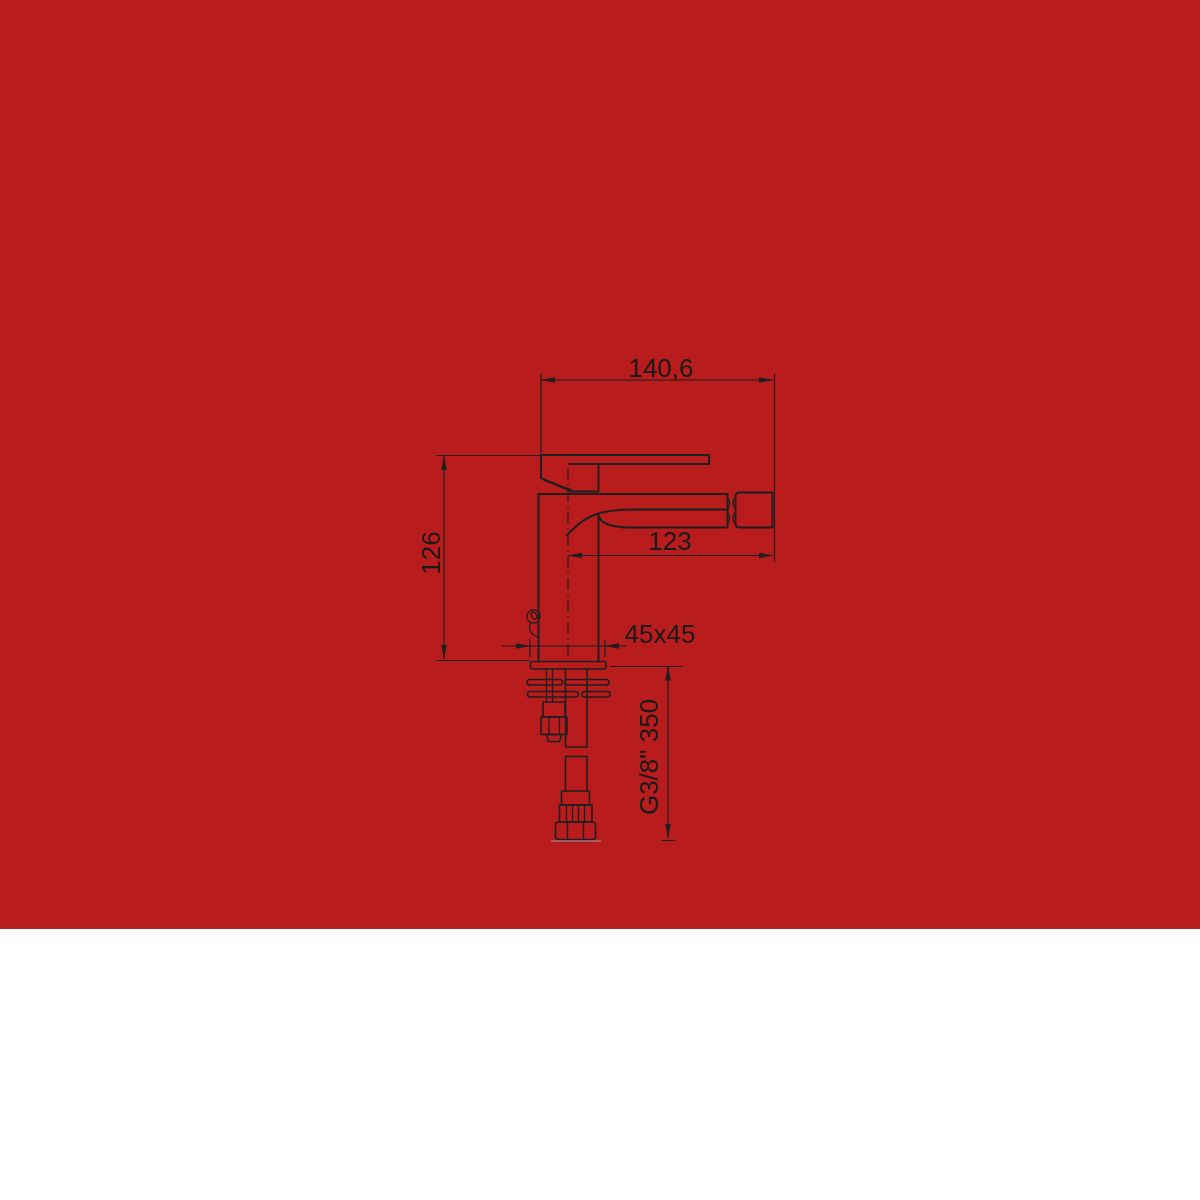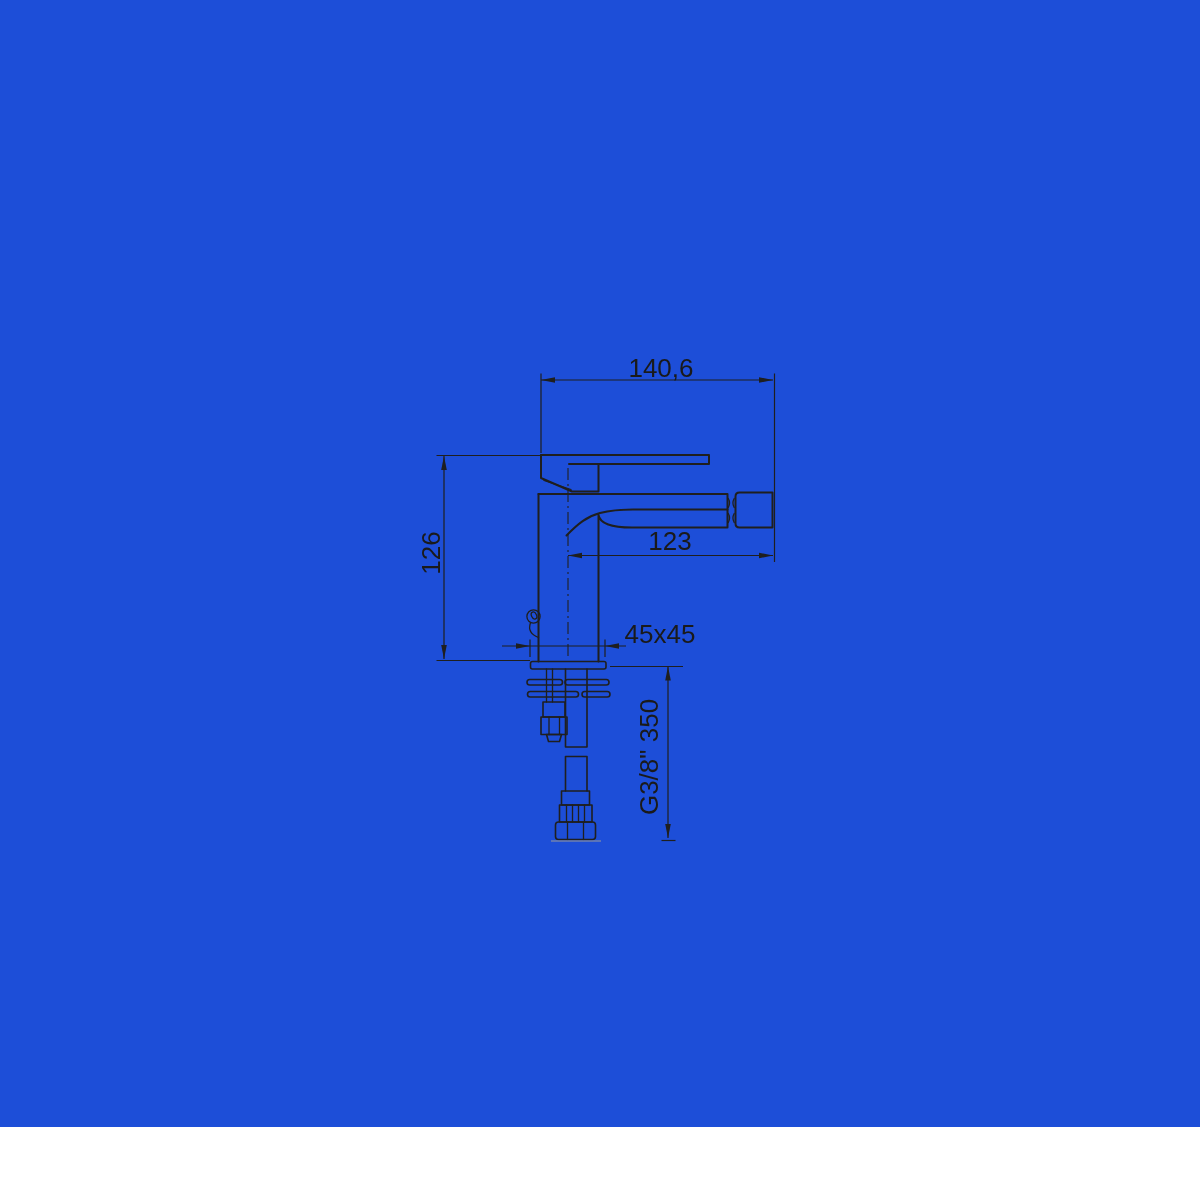--- a/index.html
+++ b/index.html
@@ -1,20 +1,20 @@
 <!DOCTYPE html>
 <html><head>
 <meta charset="utf-8">
 <style>
   html, body { margin: 0; padding: 0; background: #ffffff; }
   .canvas {
     position: relative;
     width: 1200px;
-    height: 1127px;
-    background: #1d4ed8;
+    height: 929px;
+    background: #b91c1c;
     overflow: hidden;
   }
   svg { display: block; }
   .obj   { fill: none; stroke: #1f1f1f; stroke-width: 2;   stroke-linejoin: round; stroke-linecap: round; }
   .med   { fill: none; stroke: #1f1f1f; stroke-width: 1.6; stroke-linejoin: round; stroke-linecap: round; }
   .thin  { fill: none; stroke: #1f1f1f; stroke-width: 1.3; stroke-linejoin: round; stroke-linecap: round; }
   .dim   { fill: none; stroke: #1f1f1f; stroke-width: 1.2; stroke-linecap: butt; }
   .cline { fill: none; stroke: #1f1f1f; stroke-width: 1.1; stroke-dasharray: 12 4 2 4; }
   .arrow { fill: #1f1f1f; stroke: none; }
   .ground { fill: none; stroke: #9a9a9a; stroke-width: 1.2; }

